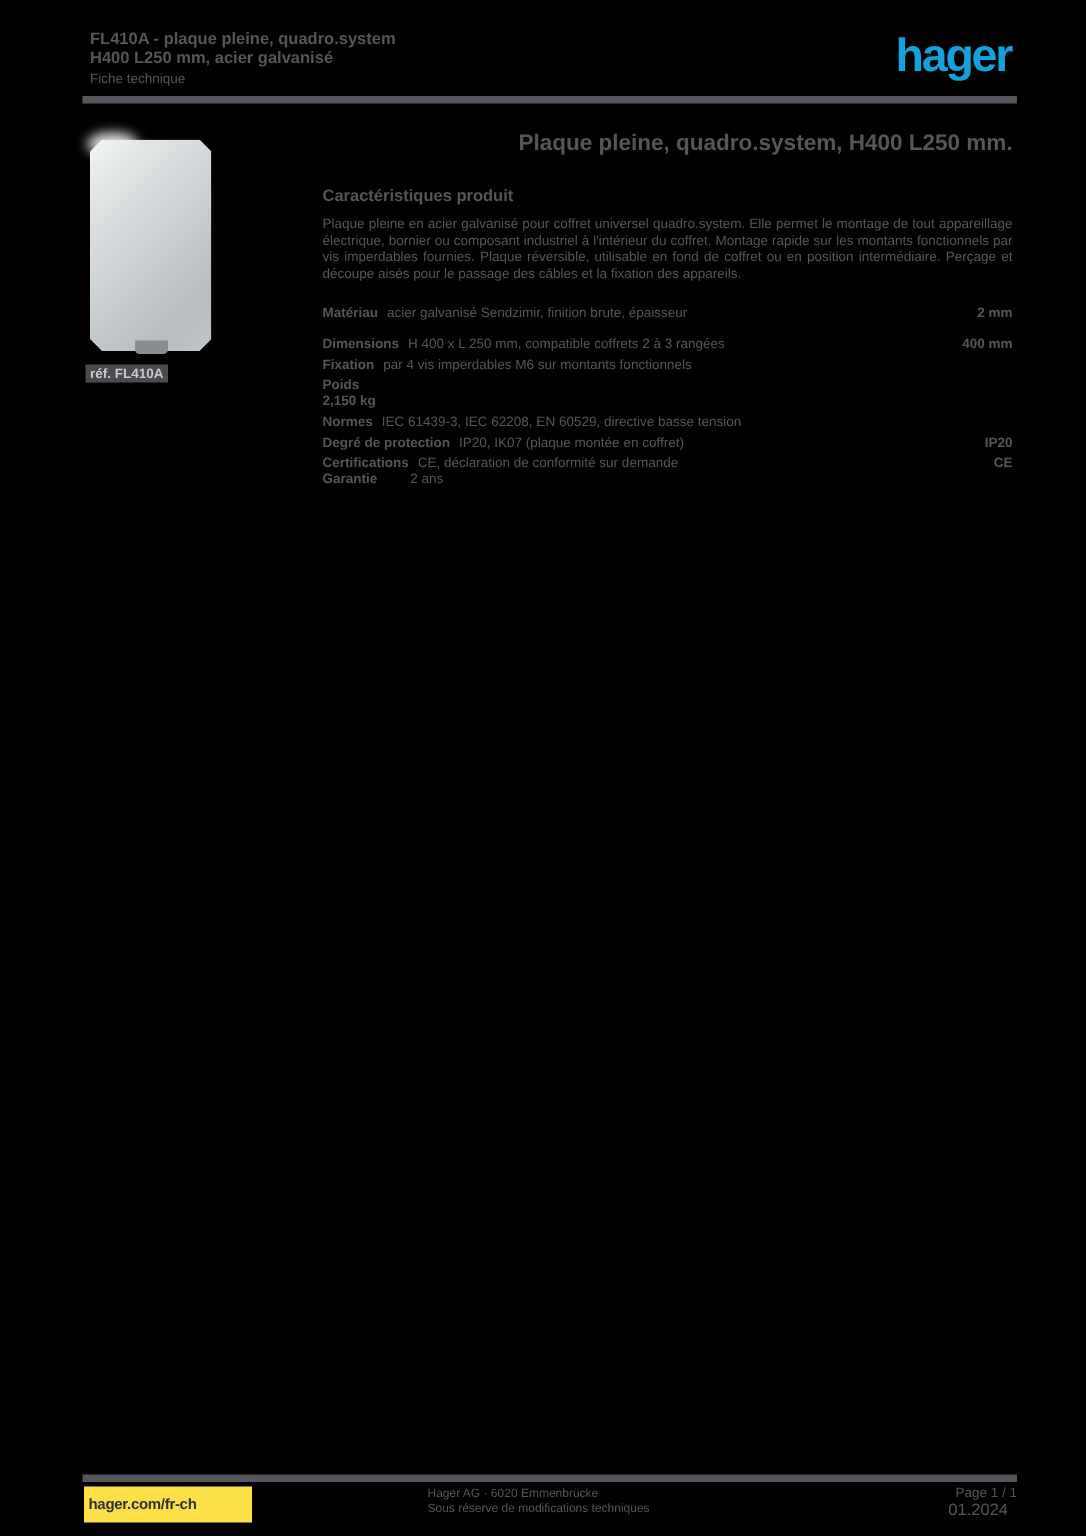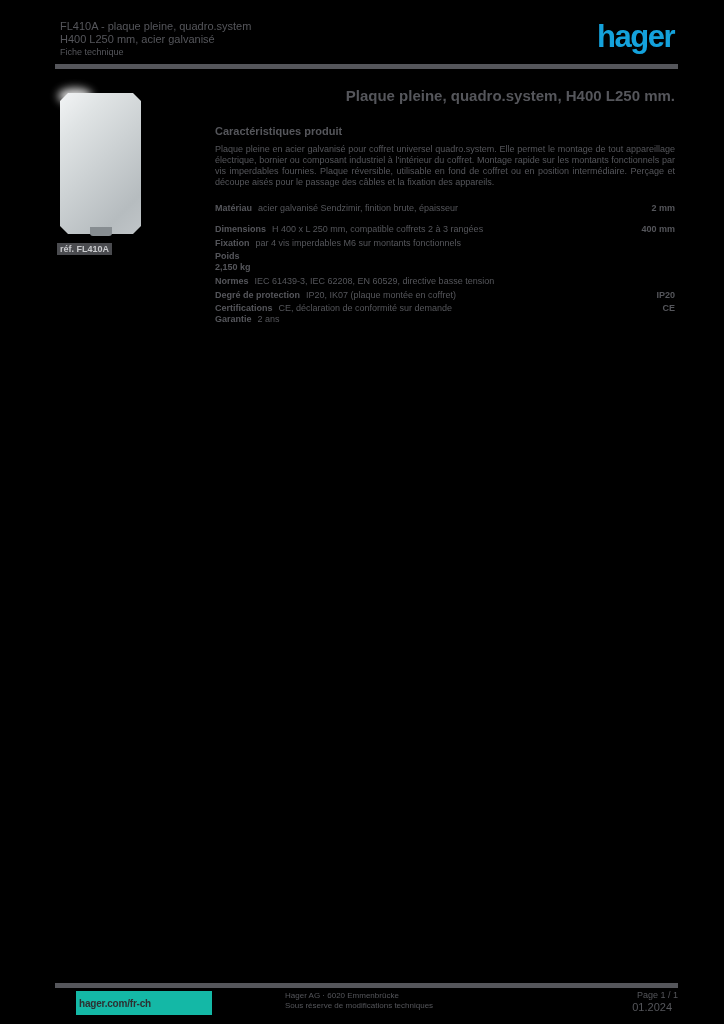--- a/index.html
+++ b/index.html
@@ -2,21 +2,21 @@
 <html><head>
 <meta charset="utf-8">
 <style>
   html,body{margin:0;padding:0;background:#000;}
   .page{
     position:relative;width:724px;height:1024px;background:#000;overflow:hidden;
     font-family:"Liberation Sans","DejaVu Sans",sans-serif;color:#55565b;
   }
   .abs{position:absolute;}
   
-  .hdr-title{left:60px;font-size:11px;font-weight:normal;line-height:13px;color:#55565b;}
+  .hdr-title{left:60px;font-size:11px;font-weight:bold;line-height:13px;color:#55565b;}
   .hdr-sub{left:60px;top:47px;font-size:9px;color:#55565b;}
   .logo{top:21px;right:50px;font-size:31px;font-weight:bold;letter-spacing:-1.5px;color:#14a2dc;line-height:31px;}
   .rule{left:55px;width:623px;height:5px;background:#55565b;}
   .rule.hdr{top:64px;}
   .rule.ftr{top:983px;}
   
   .plate{
     left:60px;top:93px;width:81px;height:141px;
     background:linear-gradient(135deg,#f2f4f5 0%,#dfe3e4 22%,#cdd2d4 48%,#b6bcbf 82%,#c0c5c8 100%);
     clip-path:polygon(8px 0,calc(100% - 8px) 0,100% 8px,100% calc(100% - 8px),calc(100% - 8px) 100%,8px 100%,0 calc(100% - 8px),0 8px);
@@ -26,21 +26,21 @@
   .ref-label{left:57px;top:243px;font-size:9px;font-weight:bold;color:#55565b;background:#4a4b4f;color:#c9cacd;padding:1px 3px;}
   
   .main-title{left:215px;top:87px;width:460px;font-size:15px;font-weight:bold;line-height:18px;color:#55565b;text-align:right;}
   .sec-head{left:215px;top:125px;font-size:11px;font-weight:bold;color:#55565b;}
   .desc{left:215px;top:144px;width:460px;font-size:9px;line-height:11px;text-align:justify;color:#55565b;}
   .spec{left:215px;width:460px;display:flex;align-items:baseline;font-size:9px;line-height:11px;color:#55565b;white-space:nowrap;}
   .spec .lbl{font-weight:bold;margin-right:6px;}
   .spec .txt{overflow:hidden;}
   .spec .val{margin-left:auto;padding-left:8px;font-weight:bold;}
   
-  .site-box{left:56px;top:991px;width:136px;height:24px;background:#14b8a6;display:flex;align-items:center;margin-left:20px;}
+  .site-box{left:56px;top:991px;width:112px;height:24px;background:#fde047;display:flex;align-items:center;}
   .site-box span{font-size:10px;font-weight:bold;color:#2e2f31;padding-left:3px;letter-spacing:-0.2px;}
   .ftr-c1{left:285px;top:991px;font-size:8px;color:#55565b;}
   .ftr-c2{left:285px;top:1001px;font-size:8px;color:#55565b;}
   .ftr-r1{right:46px;top:990px;font-size:9px;color:#55565b;text-align:right;}
   .ftr-r2{right:52px;top:1001px;font-size:11px;color:#55565b;text-align:right;}
 </style>
 </head>
 <body>
 
 <div class="page">
@@ -93,21 +93,21 @@
   <div class="abs spec" style="top:290px;">
     <span class="lbl">Degré de protection</span>
     <span class="txt">IP20, IK07 (plaque montée en coffret)</span>
     <span class="val">IP20</span>
   </div>
   <div class="abs spec" style="top:303px;">
     <span class="lbl">Certifications</span>
     <span class="txt">CE, déclaration de conformité sur demande</span>
     <span class="val">CE</span>
   </div>
-  <div class="abs spec" style="top:314px;">
+  <div class="abs spec" style="top:314px;gap:16px;">
     <span class="lbl">Garantie</span>
     <span class="txt">2 ans</span>
     <span class="val"></span>
   </div>
 
   <div class="abs rule ftr"></div>
   <div class="abs site-box">
     <span>hager.com/fr-ch</span>
   </div>
   <div class="abs ftr-c1">Hager AG · 6020 Emmenbrücke</div>

